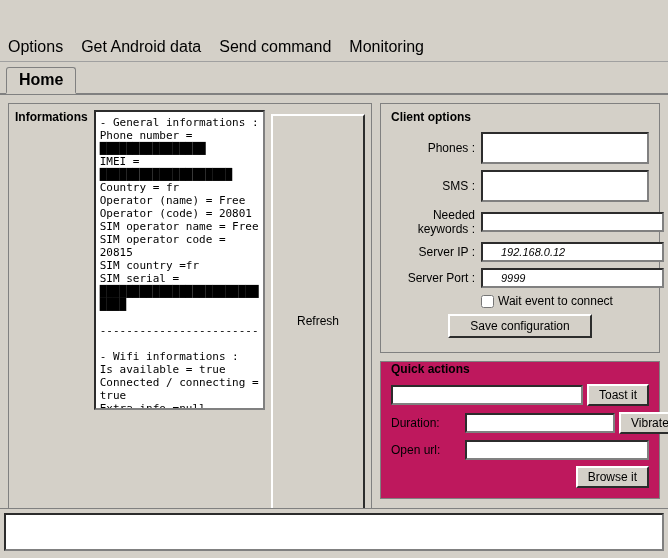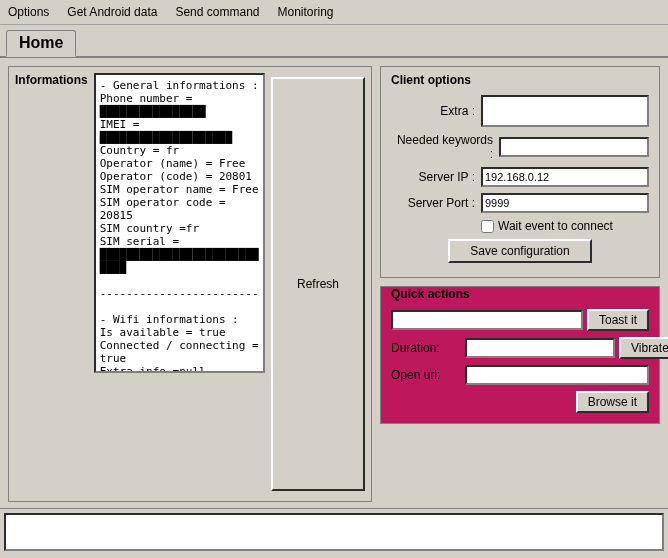--- a/index.html
+++ b/index.html
@@ -16,21 +16,22 @@
     .menubar {
       background: #d4d0c8;
       padding: 3px 4px;
       display: flex;
       gap: 10px;
       border-bottom: 1px solid #a0a0a0;
     }
     .menubar-item {
       padding: 2px 4px;
       cursor: pointer;
-      font-size: 12px;
+      font-size: 16px;
+      margin-top: 33px;
     }
 
     
     .tab-bar {
       padding: 4px 6px 0 6px;
       display: flex;
       align-items: flex-end;
       border-bottom: 2px solid #808080;
     }
     .tab {
@@ -128,21 +129,22 @@
       min-width: 90px;
       text-align: right;
       padding-right: 6px;
     }
     .field-input {
       flex: 1;
       height: 20px;
       border: 2px inset #808080;
       background: white;
       font-size: 11px;
-      padding: 0 2px;
+      padding: 0 18px;
+      font-style: italic;
     }
     .field-input-lg {
       height: 32px;
       flex: 1;
       border: 2px inset #808080;
       background: white;
       font-size: 11px;
       padding: 0 2px;
     }
     .checkbox-row {
@@ -261,24 +263,28 @@
 - Mobile network informations :</textarea>
     <button class="refresh-btn">Refresh</button>
   </div>
 
   <div class="panel-right">
 
     <div class="client-options">
       <div class="section-title">Client options</div>
 
       <div class="field-row">
-        <span class="field-label">Extra :</span>
+        <span class="field-label">Phones :</span>
         <input class="field-input-lg" type="text" value="" style="">
       </div>
 
+      <div class="field-row">
+        <span class="field-label">SMS :</span>
+        <input class="field-input-lg" type="text" value="" style="">
+      </div>
 
       <div class="field-row">
         <span class="field-label">Needed keywords :</span>
         <input class="field-input" type="text" value="" style="">
       </div>
 
       <div class="field-row">
         <span class="field-label">Server IP :</span>
         <input class="field-input" type="text" value="192.168.0.12" style="">
       </div>

